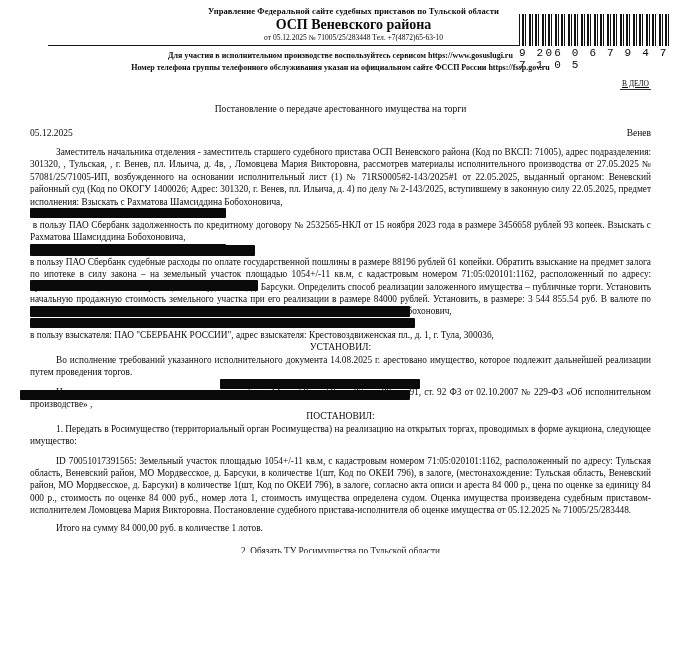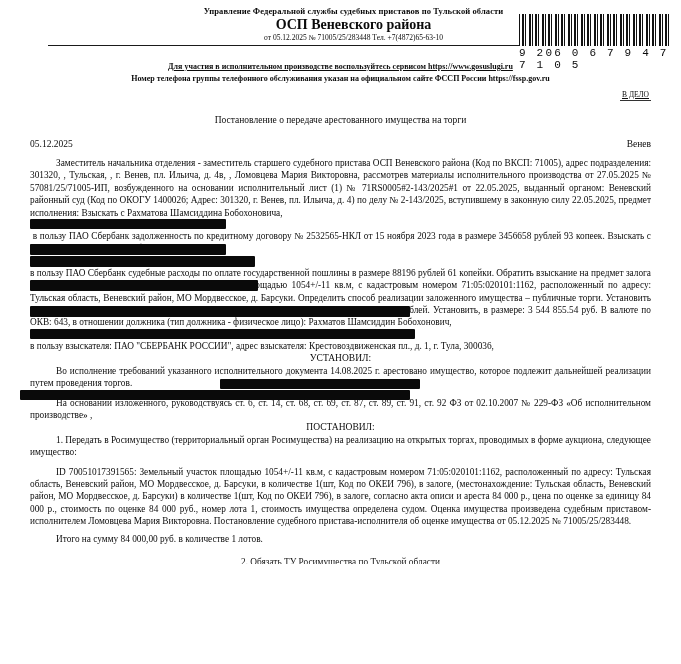--- a/index.html
+++ b/index.html
@@ -75,22 +75,21 @@
     font-family: "Liberation Mono", monospace;
     font-size: 11px;
     letter-spacing: 2.2px;
     margin-top: 1px;
   }
 
   .gosuslugi {
     text-align: center;
     font-size: 8px;
     font-weight: bold;
-    margin: 16px 40px 0 40px;
-    text-decoration: underline;
+    margin: 5px 40px 0 40px;
   }
   .fssp {
     text-align: center;
     font-size: 8px;
     font-weight: bold;
     margin: 3px 40px 0 40px;
   }
   .vdelo {
     text-align: right;
     font-size: 7.5px;
@@ -160,21 +159,21 @@
 <body>
 
 <div class="page">
 
   <div class="barcode">
     <div class="bars"></div>
     <div class="num">9 206 0 6 7 9 4 7 7 1 0 5</div>
   </div>
 
   <div class="hdr">
-    <div class="l1">Управление Федеральной службы судебных приставов по Тульской области</div>
+    <div class="l1">Управление Федеральной сайте судебных приставов по Тульской области</div>
     <div class="l2">ОСП Веневского района</div>
     <div class="l4">от 05.12.2025 № 71005/25/283448 Тел. +7(4872)65-63-10</div>
   </div>
   <div class="hdr-rule"></div>
 
   <div class="gosuslugi">Для участия в исполнительном производстве воспользуйтесь сервисом https://www.gosuslugi.ru</div>
   <div class="fssp">Номер телефона группы телефонного обслуживания указан на официальном сайте ФССП России https://fssp.gov.ru</div>
 
   <div class="vdelo">
     <span class="vdelo-box">В ДЕЛО</span>

